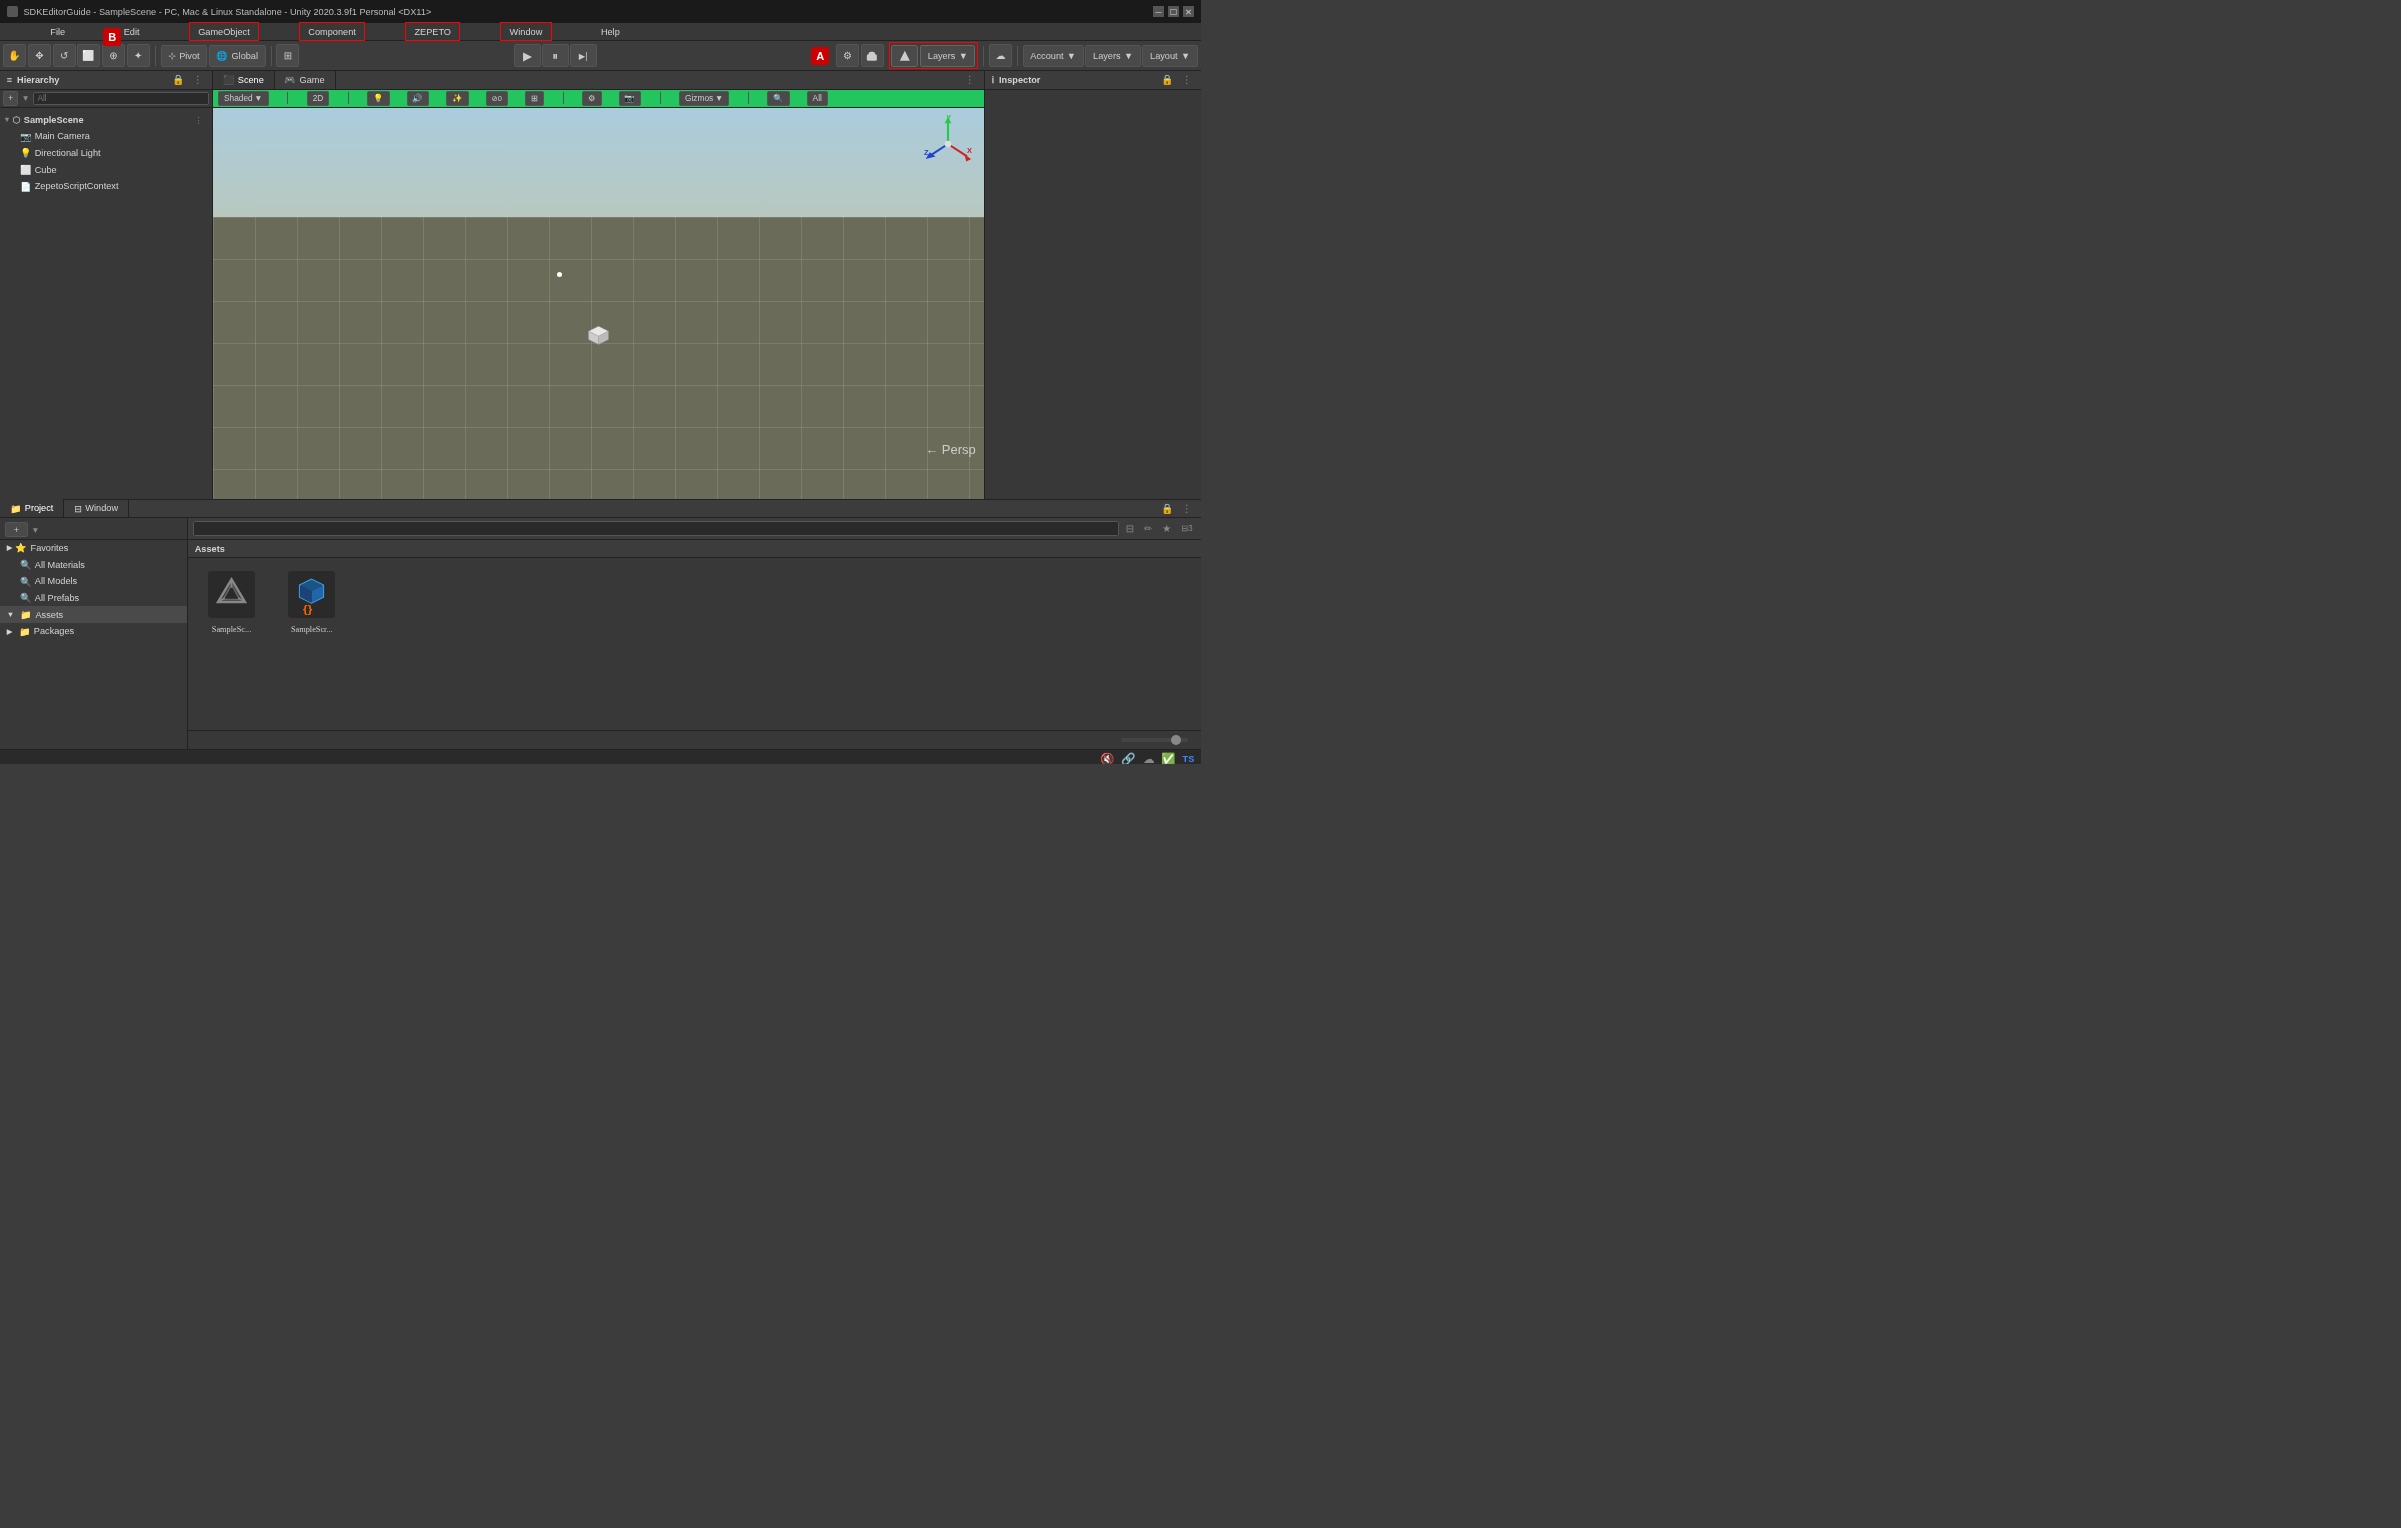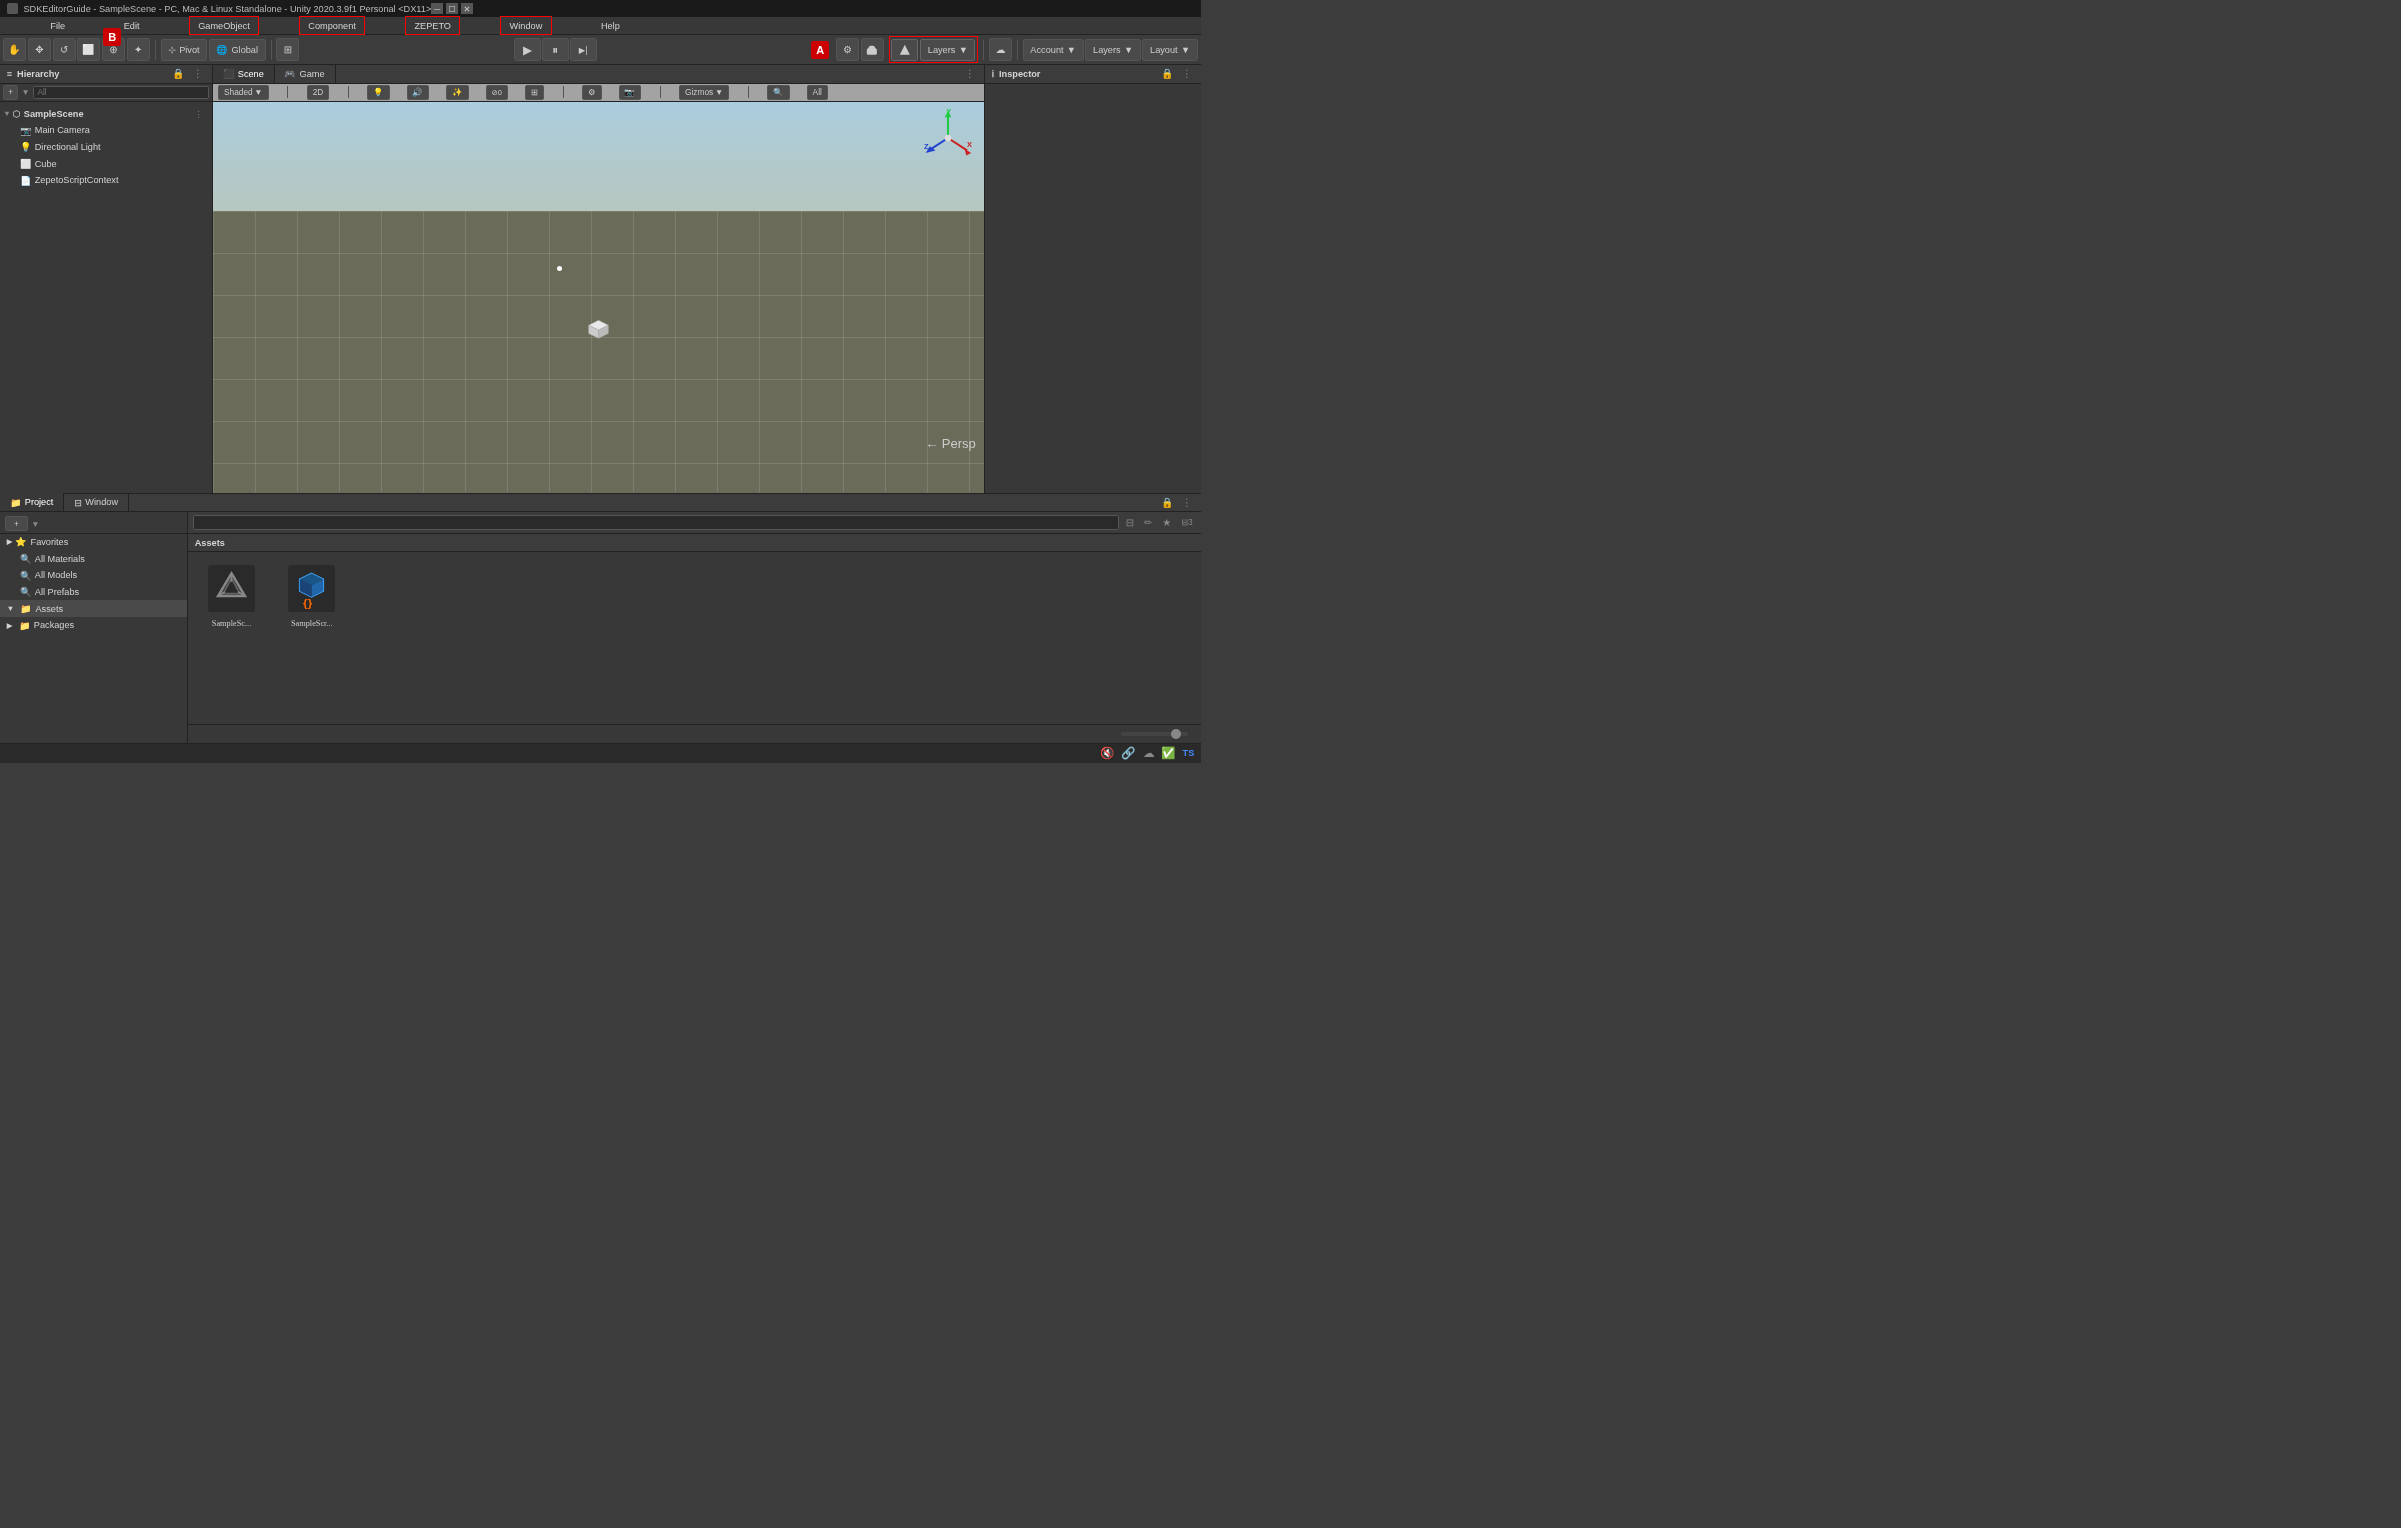--- a/index.html
+++ b/index.html
@@ -9,25 +9,26 @@
       background: #3c3c3c;
       font-family: 'Segoe UI', Arial, sans-serif;
       font-size: 9.2px;
       color: #d4d4d4;
       overflow: hidden;
       user-select: none;
     }
 
     
     .title-bar {
-      height: 17px;
+      height: 23px;
       background: #1a1a1a;
       display: flex;
       align-items: center;
       padding: 0 6.7px;
+      justify-content: space-between;
     }
     .title-bar-left {
       display: flex;
       align-items: center;
       gap: 5px;
     }
     .title-bar-icon {
       width: 11.7px;
       height: 11.7px;
       background: #555;
@@ -280,21 +281,21 @@
       font-size: 9.2px;
       cursor: pointer;
       border-right: 0.8px solid #222;
     }
     .scene-tab.active {
       background: #383838;
       color: #fff;
     }
     .scene-options {
       height: 18.3px;
-      background: #a3a3a3;
+      background: #22c55e;
       display: flex;
       align-items: center;
       padding: 0 5px;
       gap: 17px;
       border-bottom: 0.8px solid #222;
       flex-wrap: nowrap;
     }
     .scene-opt-btn {
       height: 15px;
       background: #4a4a4a;

